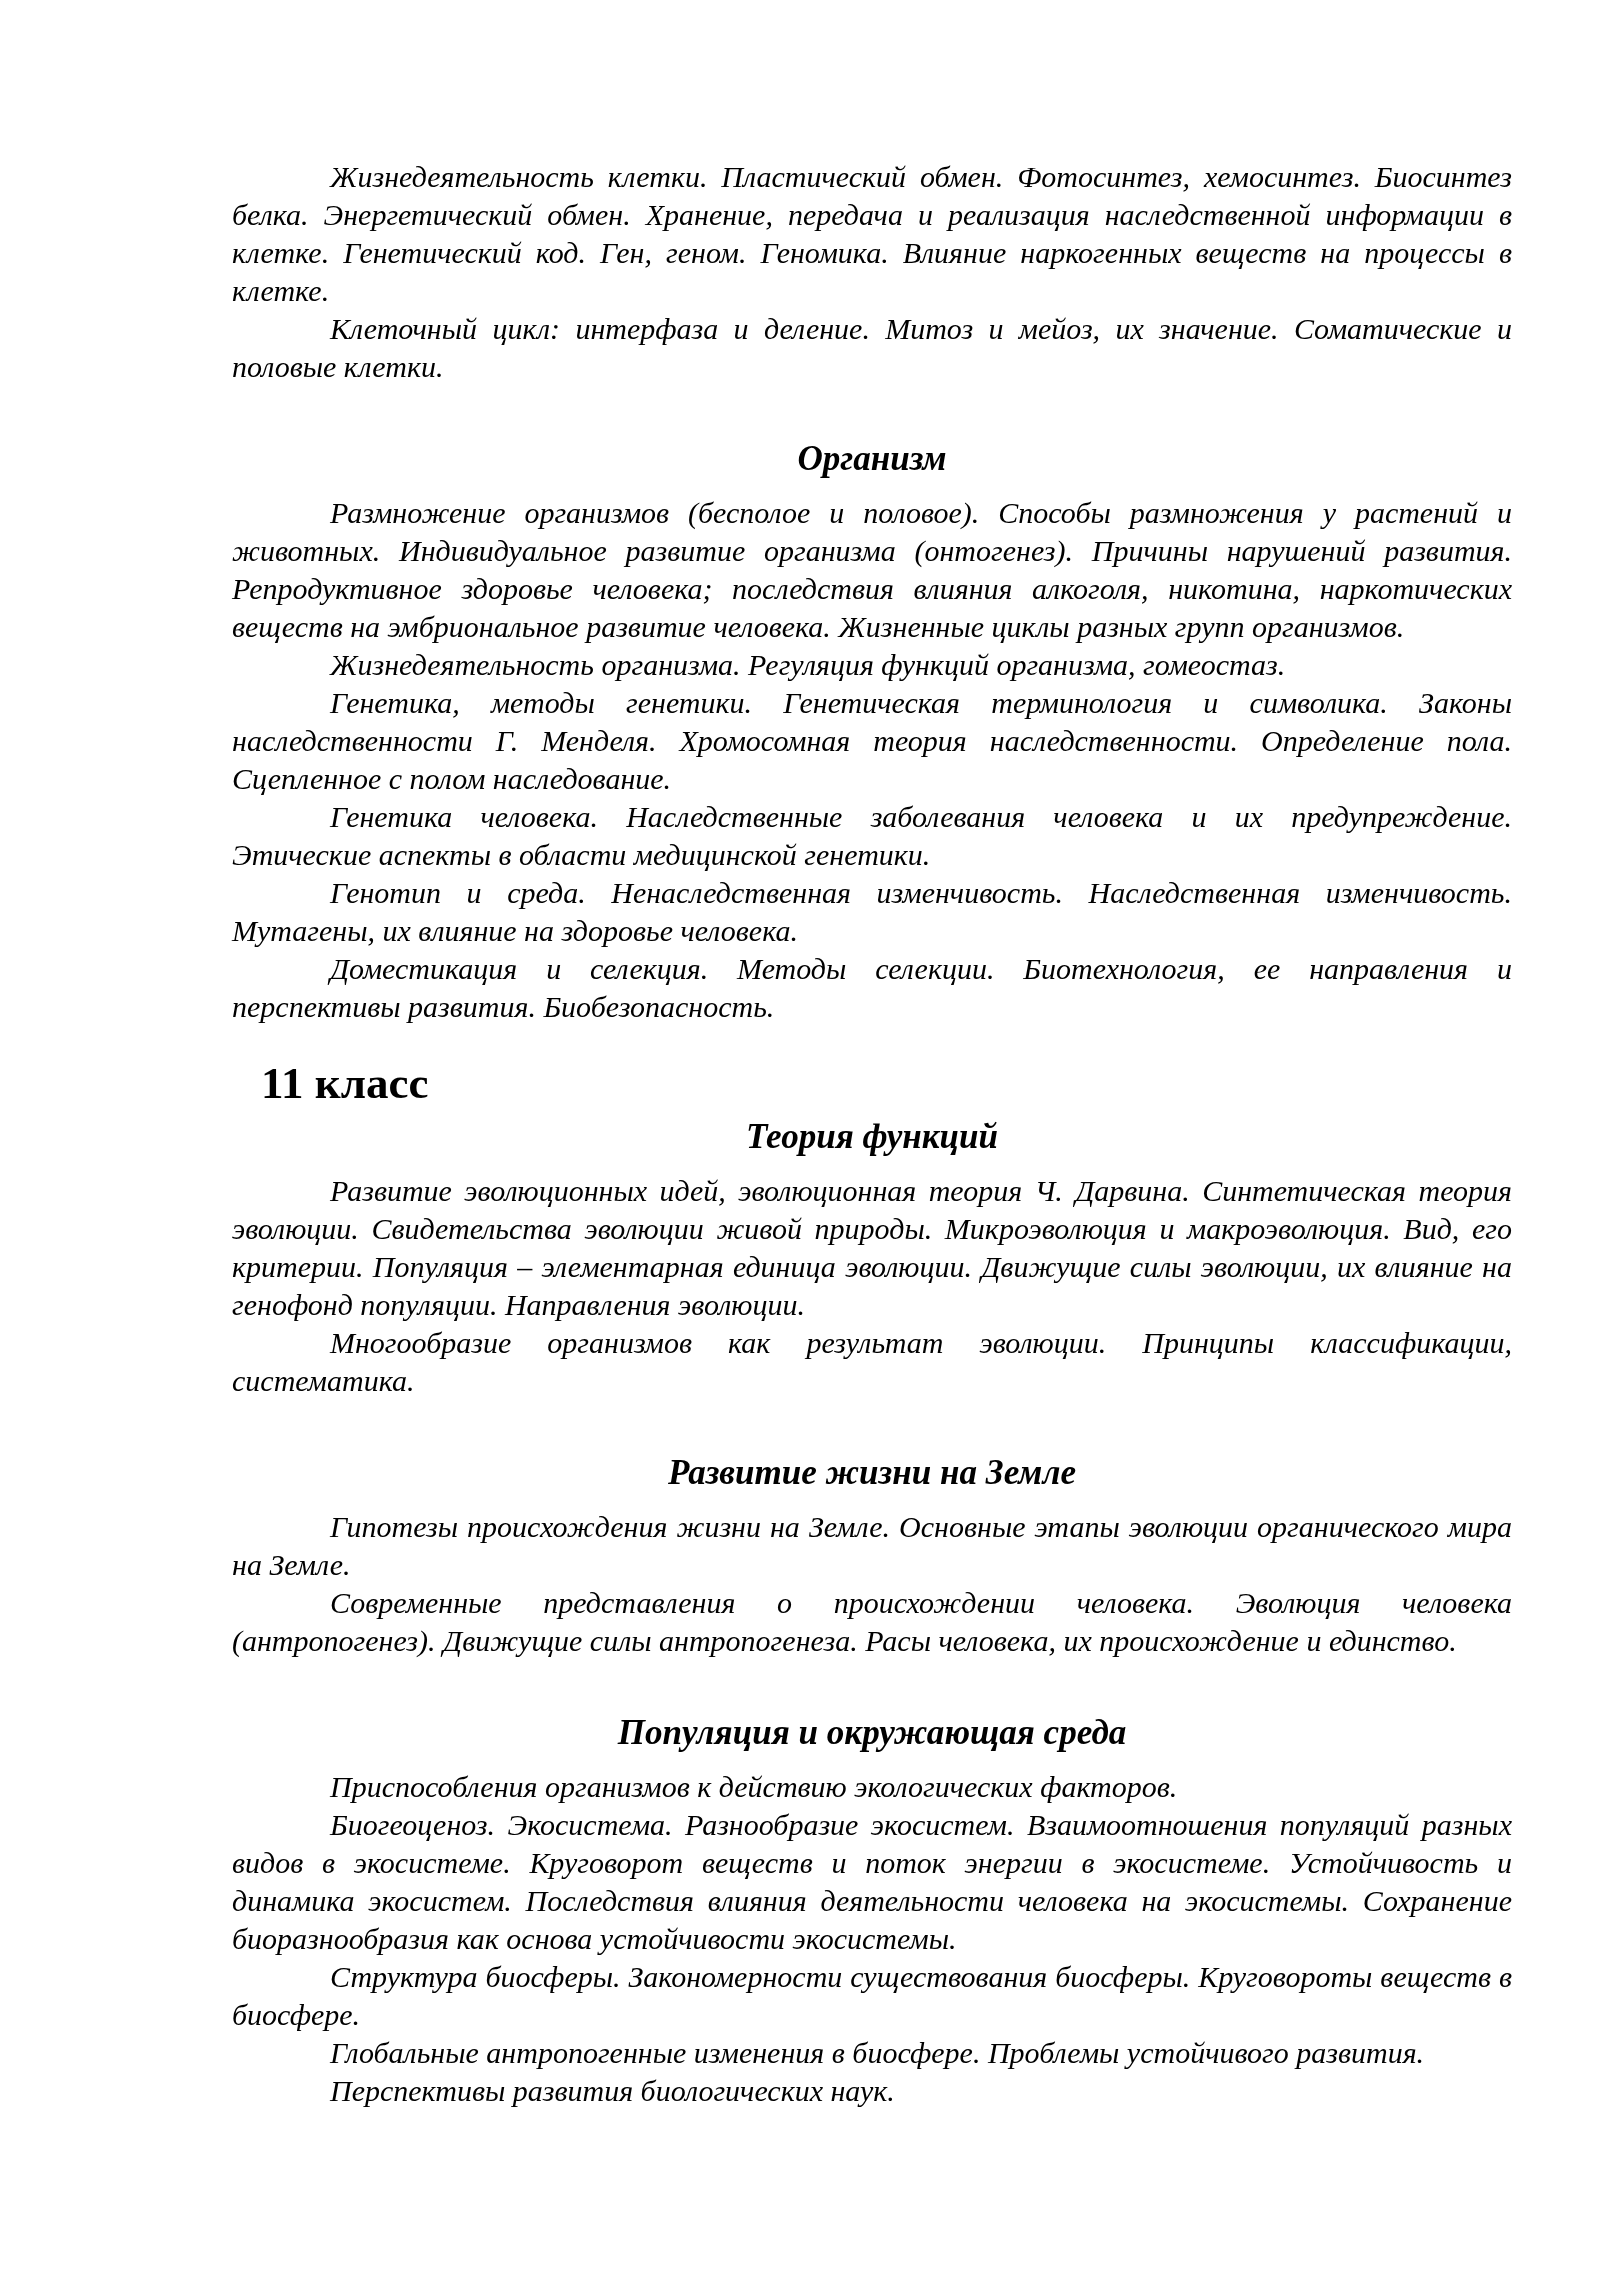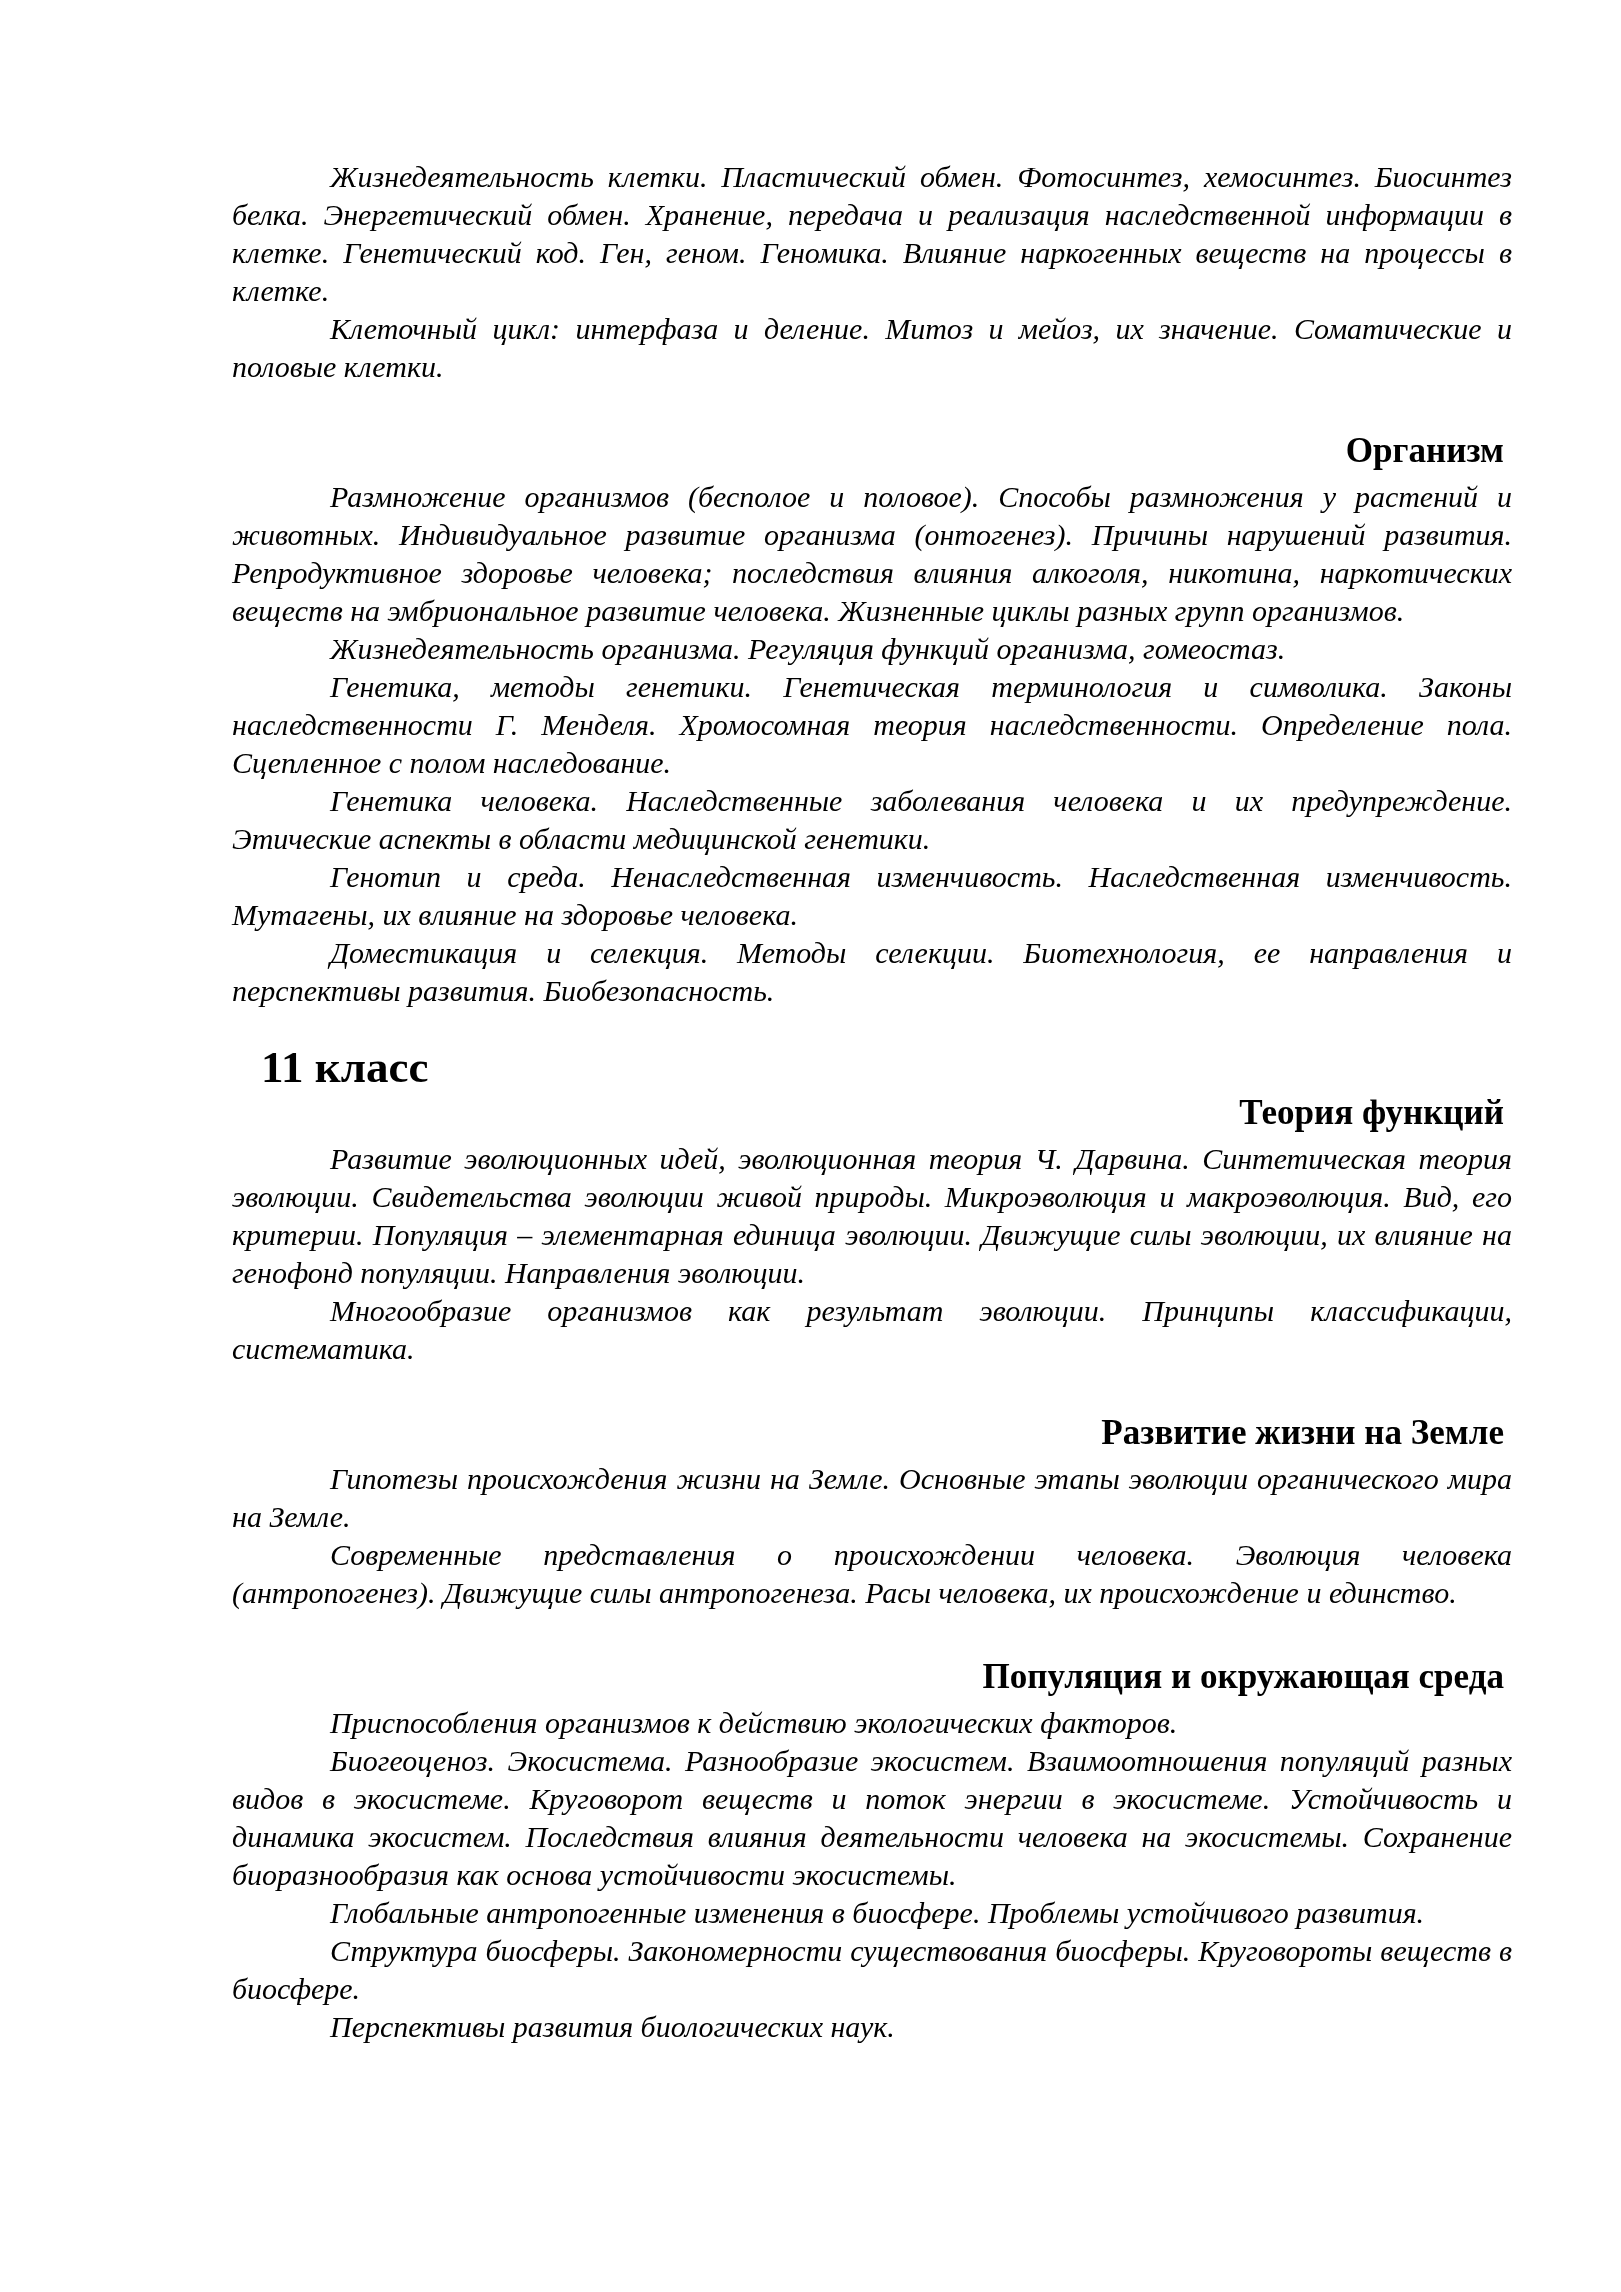--- a/index.html
+++ b/index.html
@@ -24,23 +24,24 @@
       line-height: 38px;
     }
     p {
       margin: 0;
       text-align: justify;
       text-indent: 98px;
       font-style: italic;
     }
     .heading {
       font-weight: bold;
-      margin: 8px;
+      margin: 16px;
       text-indent: 0;
-      text-align: right;
+      text-align: center;
+      font-style: italic;
     }
     .gap { height: 38px; }
     .center-heading {
       font-weight: bold;
       text-align: left;
       text-indent: 0;
       margin: 0;
       padding-left: 29px;
     }
   </style>
@@ -83,19 +84,19 @@
     <p>Гипотезы происхождения жизни на Земле. Основные этапы эволюции органического мира на Земле.</p>
     <p>Современные представления о происхождении человека. Эволюция человека (антропогенез). Движущие силы антропогенеза. Расы человека, их происхождение и единство.</p>
   </section>
 
   <div class="gap"></div>
 
   <section>
     <h3 class="heading">Популяция и окружающая среда</h3>
     <p>Приспособления организмов к действию экологических факторов.</p>
     <p>Биогеоценоз. Экосистема. Разнообразие экосистем. Взаимоотношения популяций разных видов в экосистеме. Круговорот веществ и поток энергии в экосистеме. Устойчивость и динамика экосистем. Последствия влияния деятельности человека на экосистемы. Сохранение биоразнообразия как основа устойчивости экосистемы.</p>
+    <p>Структура биосферы. Закономерности существования биосферы. Круговороты веществ в биосфере.</p>
     <p>Глобальные антропогенные изменения в биосфере. Проблемы устойчивого развития.</p>
-    <p>Структура биосферы. Закономерности существования биосферы. Круговороты веществ в биосфере.</p>
     <p>Перспективы развития биологических наук.</p>
   </section>
 
 </div>
 
 
 </body></html>

